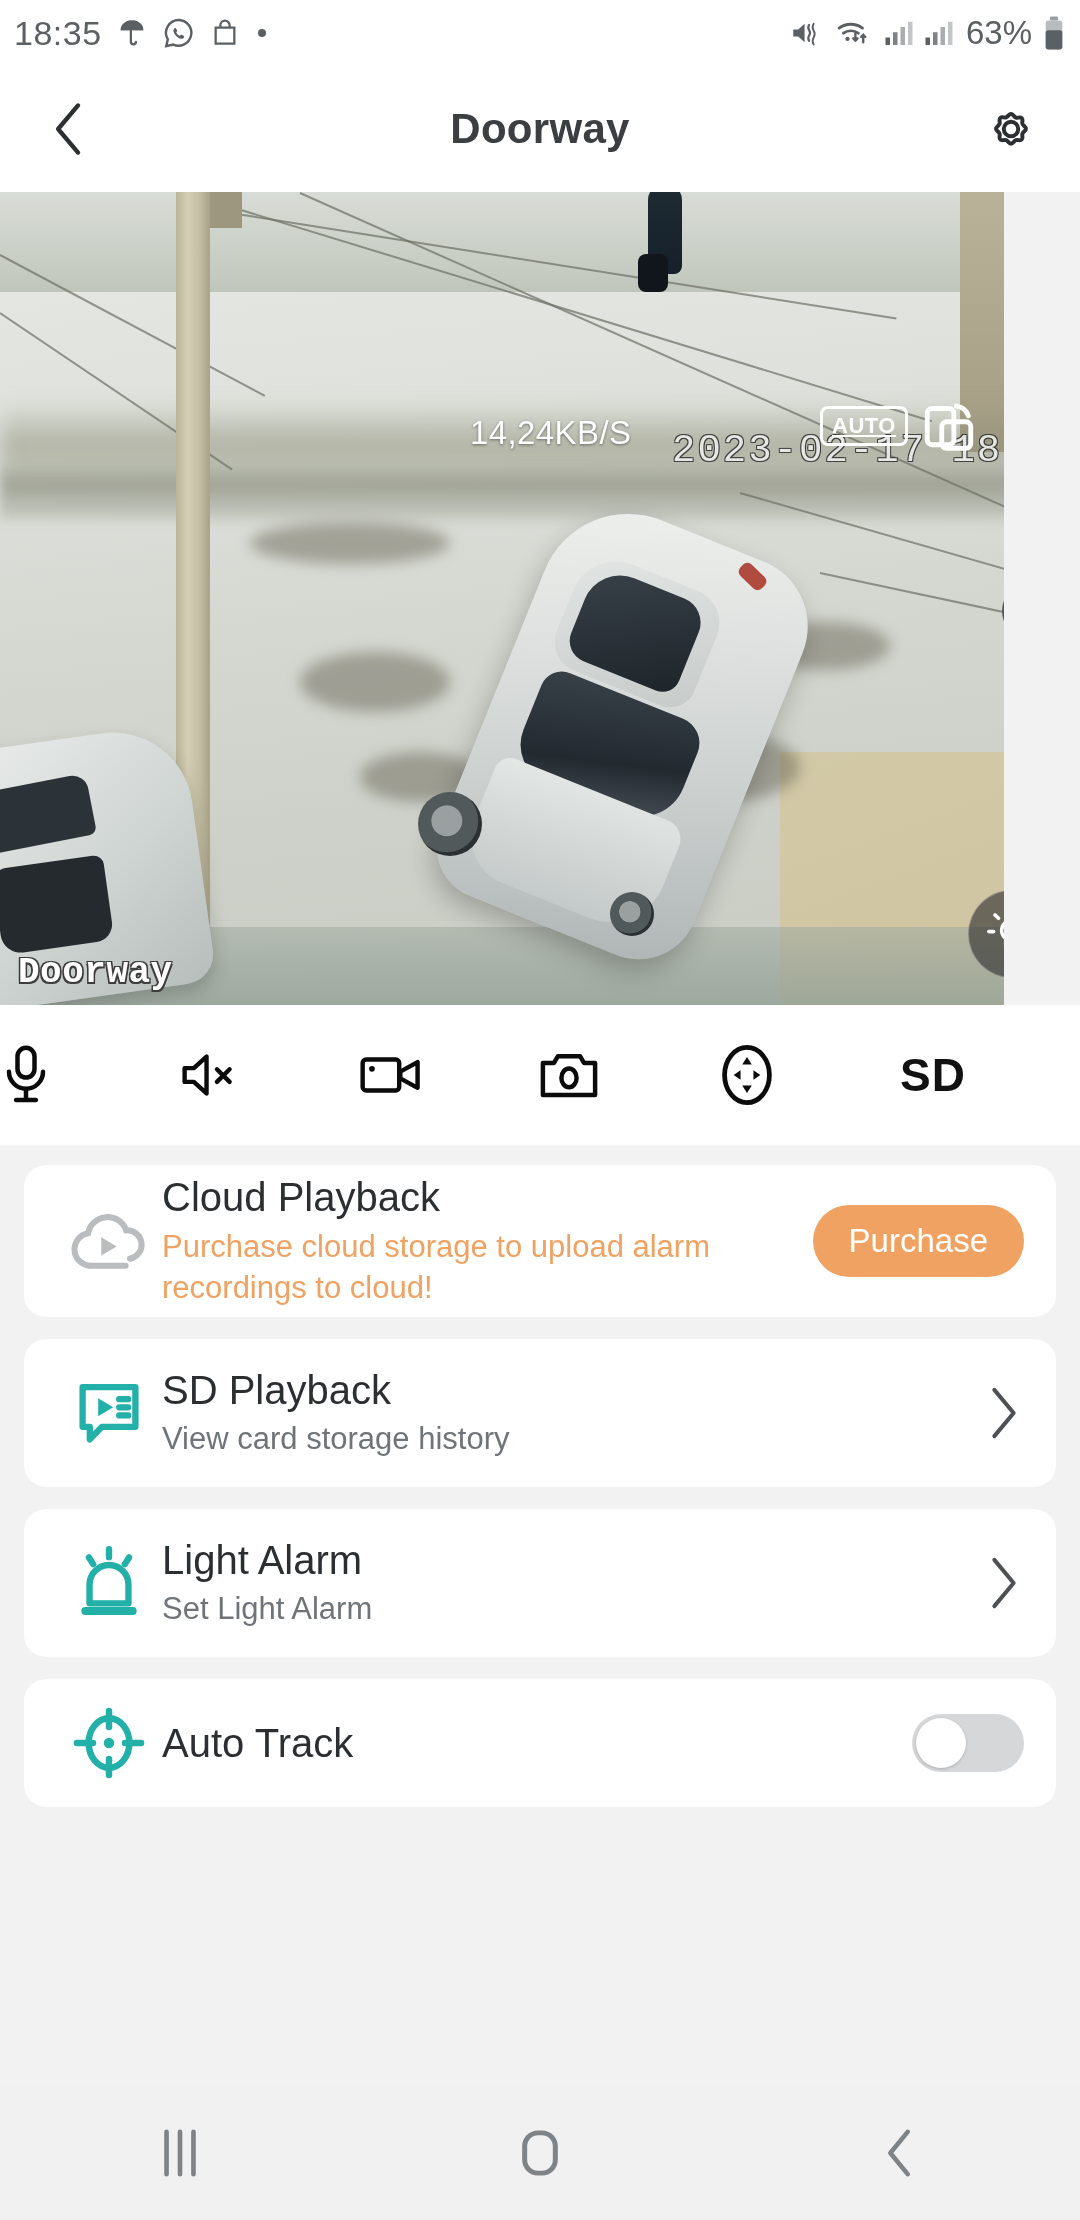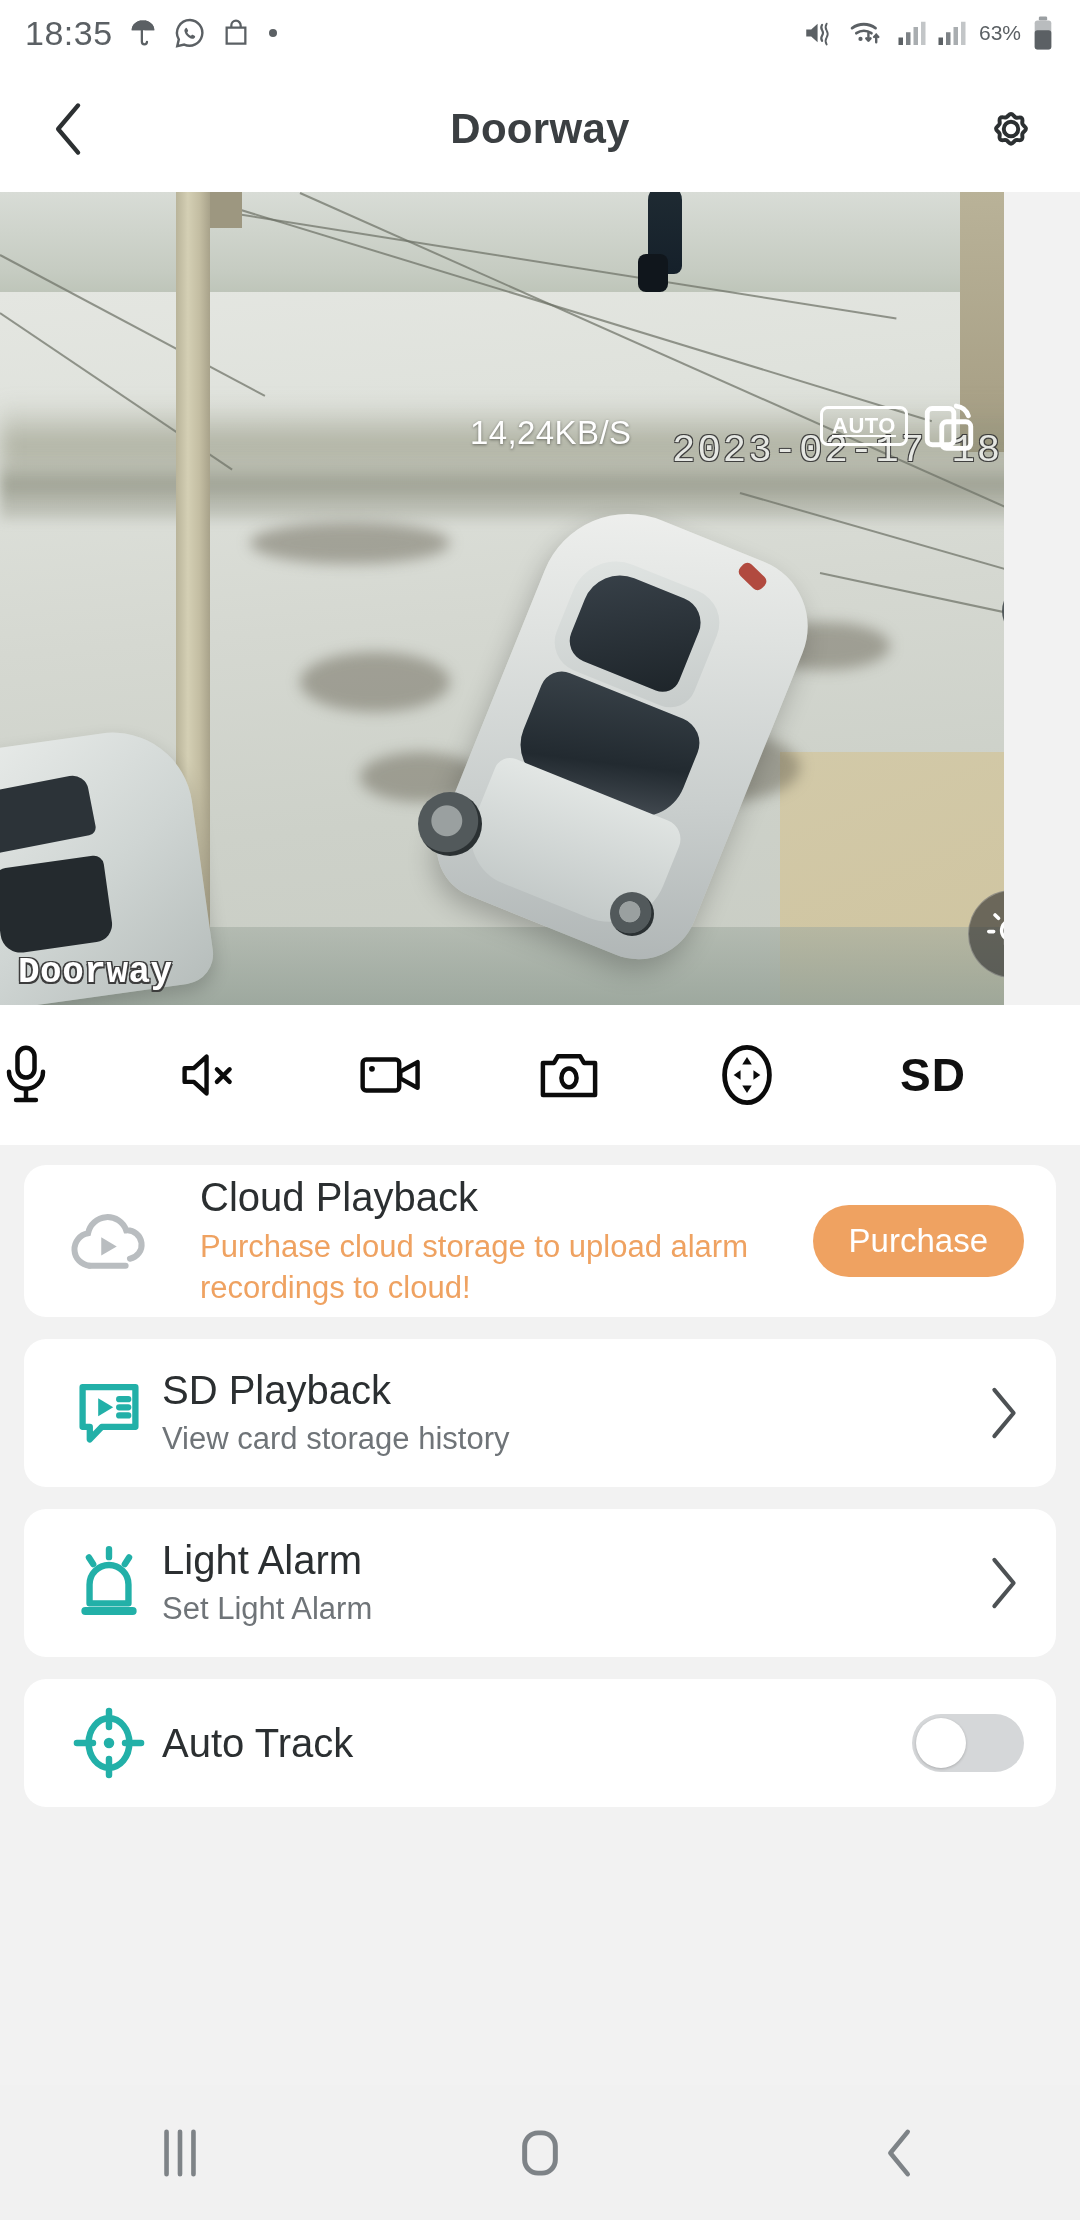--- a/index.html
+++ b/index.html
@@ -9,26 +9,26 @@
     background:#f2f2f2;
     -webkit-font-smoothing:antialiased;
     overflow:hidden;
   }
   .screen { position:relative; width:1080px; height:2220px; background:#f2f2f2; }
 
   
   .statusbar {
     position:absolute; top:0; left:0; width:1080px; height:66px;
     background:#ffffff; display:flex; align-items:center;
-    padding:0 25px; color:#555a5e;
+    padding:0 14px; color:#555a5e;
   }
   .sb-left { display:flex; align-items:center; gap:13px; }
   .sb-time { font-size:34px; letter-spacing:0.5px; color:#5b6064; font-weight:400; }
   .sb-right { margin-left:auto; display:flex; align-items:center; gap:10px; }
-  .sb-batt-text { font-size:21px; color:#5b6064; margin-left:2px; }
+  .sb-batt-text { font-size:33px; color:#5b6064; margin-left:2px; }
   .ico { display:block; }
 
   
   .titlebar {
     position:absolute; top:66px; left:0; width:1080px; height:126px;
     background:#ffffff; display:flex; align-items:center; padding:0 34px;
   }
   .back-btn { width:70px; height:70px; display:flex; align-items:center; justify-content:center; }
   .title-text {
     position:absolute; left:0; width:1080px; text-align:center;
@@ -192,21 +192,21 @@
     flex:1; height:140px; display:flex; align-items:center; justify-content:flex-start;
   }
   .tool-sd { font-size:46px; font-weight:bold; color:#111; letter-spacing:1px; }
 
   
   .cards { position:absolute; top:1145px; left:0; width:1080px; }
   .card {
     margin:22px 24px 0 24px; background:#ffffff; border-radius:22px;
     display:flex; align-items:center; padding:0 32px; position:relative;
   }
-  .card-cloud { height:152px; margin-top:20px;gap:38px; }
+  .card-cloud { height:152px; margin-top:20px; }
   .card-row { height:148px; }
   .card-simple { height:128px; }
   .card-ico { width:106px; display:flex; align-items:center; justify-content:center; flex:0 0 106px; }
   .card-text { flex:1; display:flex; flex-direction:column; justify-content:center; }
   .card-title { font-size:40px; color:#2b2f31; line-height:1.22; }
   .card-sub { font-size:31px; color:#6f7478; line-height:1.32; margin-top:5px; }
   .card-sub.orange { color:#efa261; max-width:560px; }
   .card-title-inline { font-size:40px; color:#2b2f31; }
   .purchase-btn {
     margin-left:auto; background:#efa261; color:#ffffff;

